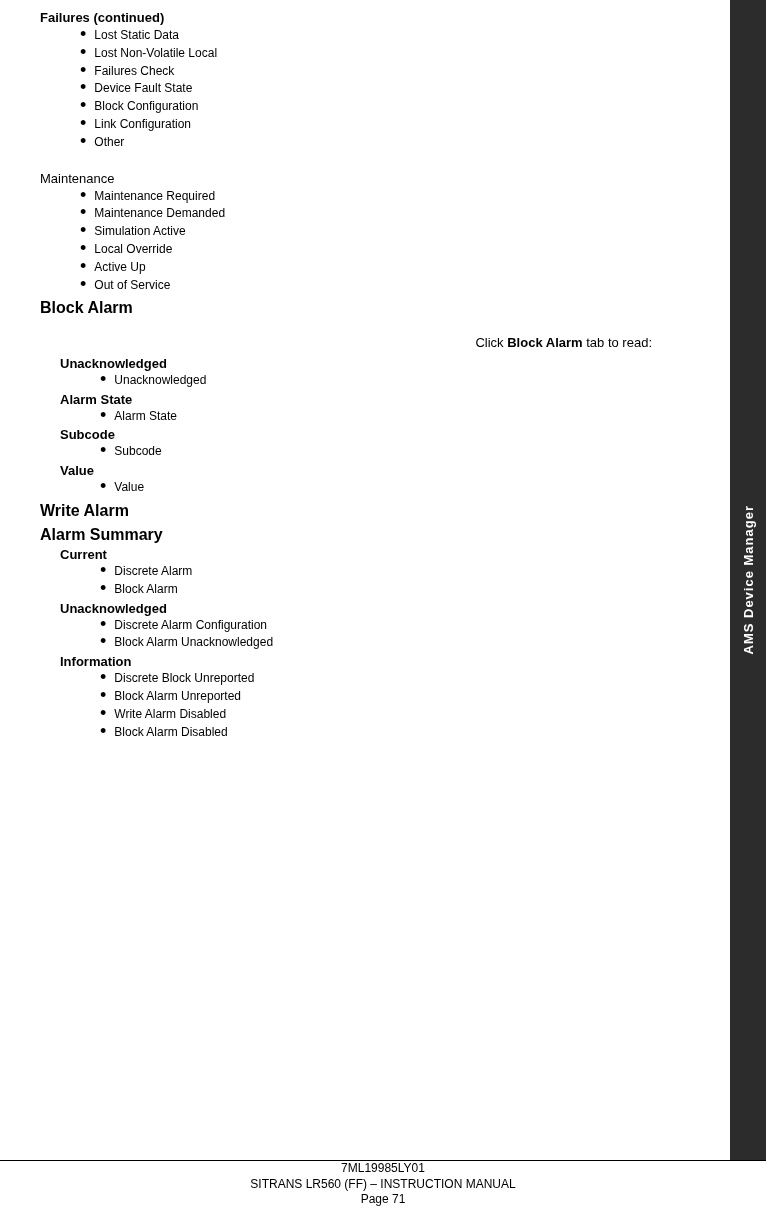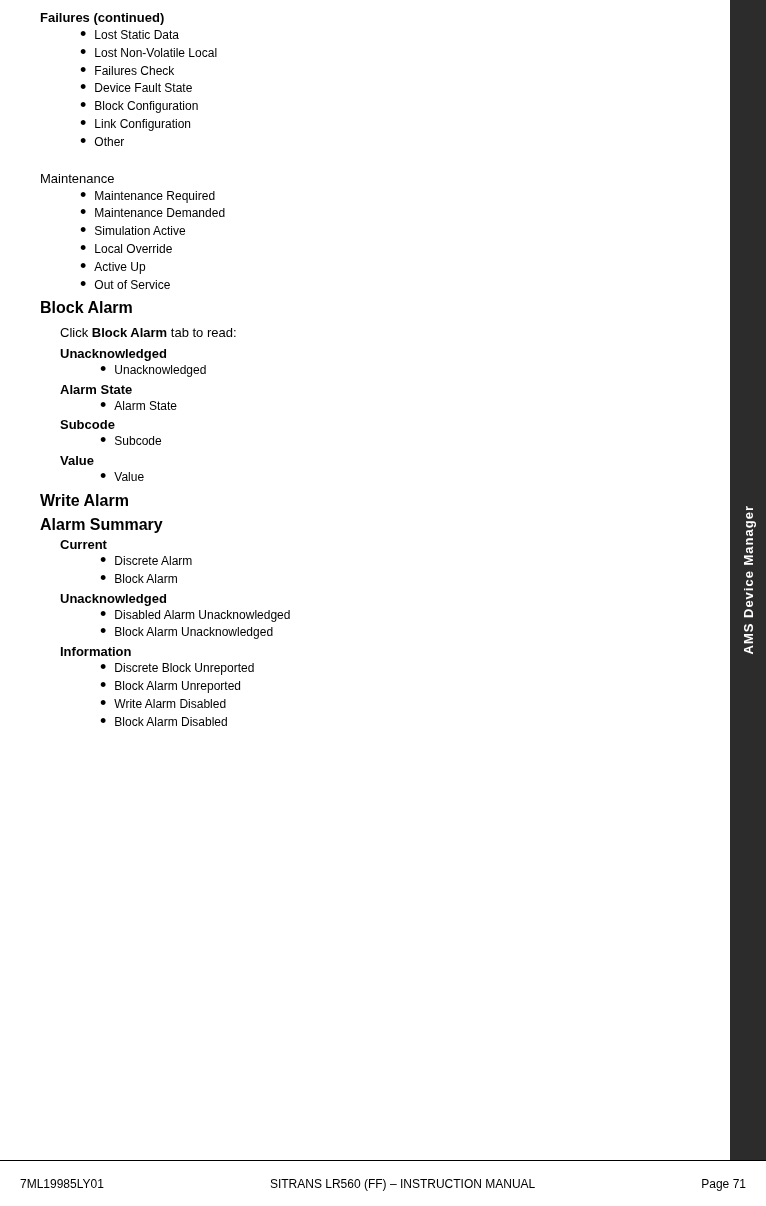--- a/index.html
+++ b/index.html
@@ -56,20 +56,21 @@
       left: 0;
       width: 766px;
       height: 46px;
       border-top: 1px solid #000000;
       display: flex;
       align-items: center;
       justify-content: space-between;
       padding: 0 20px;
       font-size: 12px;
       color: #000000;
+      flex-direction: column;
     }
 
     .section-header {
       font-weight: normal;
       font-size: 13px;
       margin-top: 20px;
       margin-bottom: 2px;
     }
 
     .sub-header {
@@ -131,21 +132,22 @@
     .alarm-summary-header {
       font-size: 16px;
       font-weight: bold;
       margin-top: 6px;
       margin-bottom: 3px;
     }
 
     .para-text {
       font-size: 13px;
       line-height: 1.5;
-      margin: 6px 0 2px 20px;
+      margin: 16px 0 2px 20px;
+      text-align: right;
     }
 
     .failures-continued {
       font-size: 13px;
       font-weight: bold;
       margin-bottom: 2px;
     }
   </style>
 </head>
 <body>
@@ -269,21 +271,21 @@
     <li class="bullet-item deeper">
       <span class="bullet-dot">•</span>
       <span class="bullet-text">Block Alarm</span>
     </li>
   </ul>
 
   <p class="sub-header">Unacknowledged</p>
   <ul class="bullet-list">
     <li class="bullet-item deeper">
       <span class="bullet-dot">•</span>
-      <span class="bullet-text">Disabled Alarm Unacknowledged</span>
+      <span class="bullet-text">Discrete Alarm Configuration</span>
     </li>
     <li class="bullet-item deeper">
       <span class="bullet-dot">•</span>
       <span class="bullet-text">Block Alarm Unacknowledged</span>
     </li>
   </ul>
 
   <p class="sub-header">Information</p>
   <ul class="bullet-list">
     <li class="bullet-item deeper">

